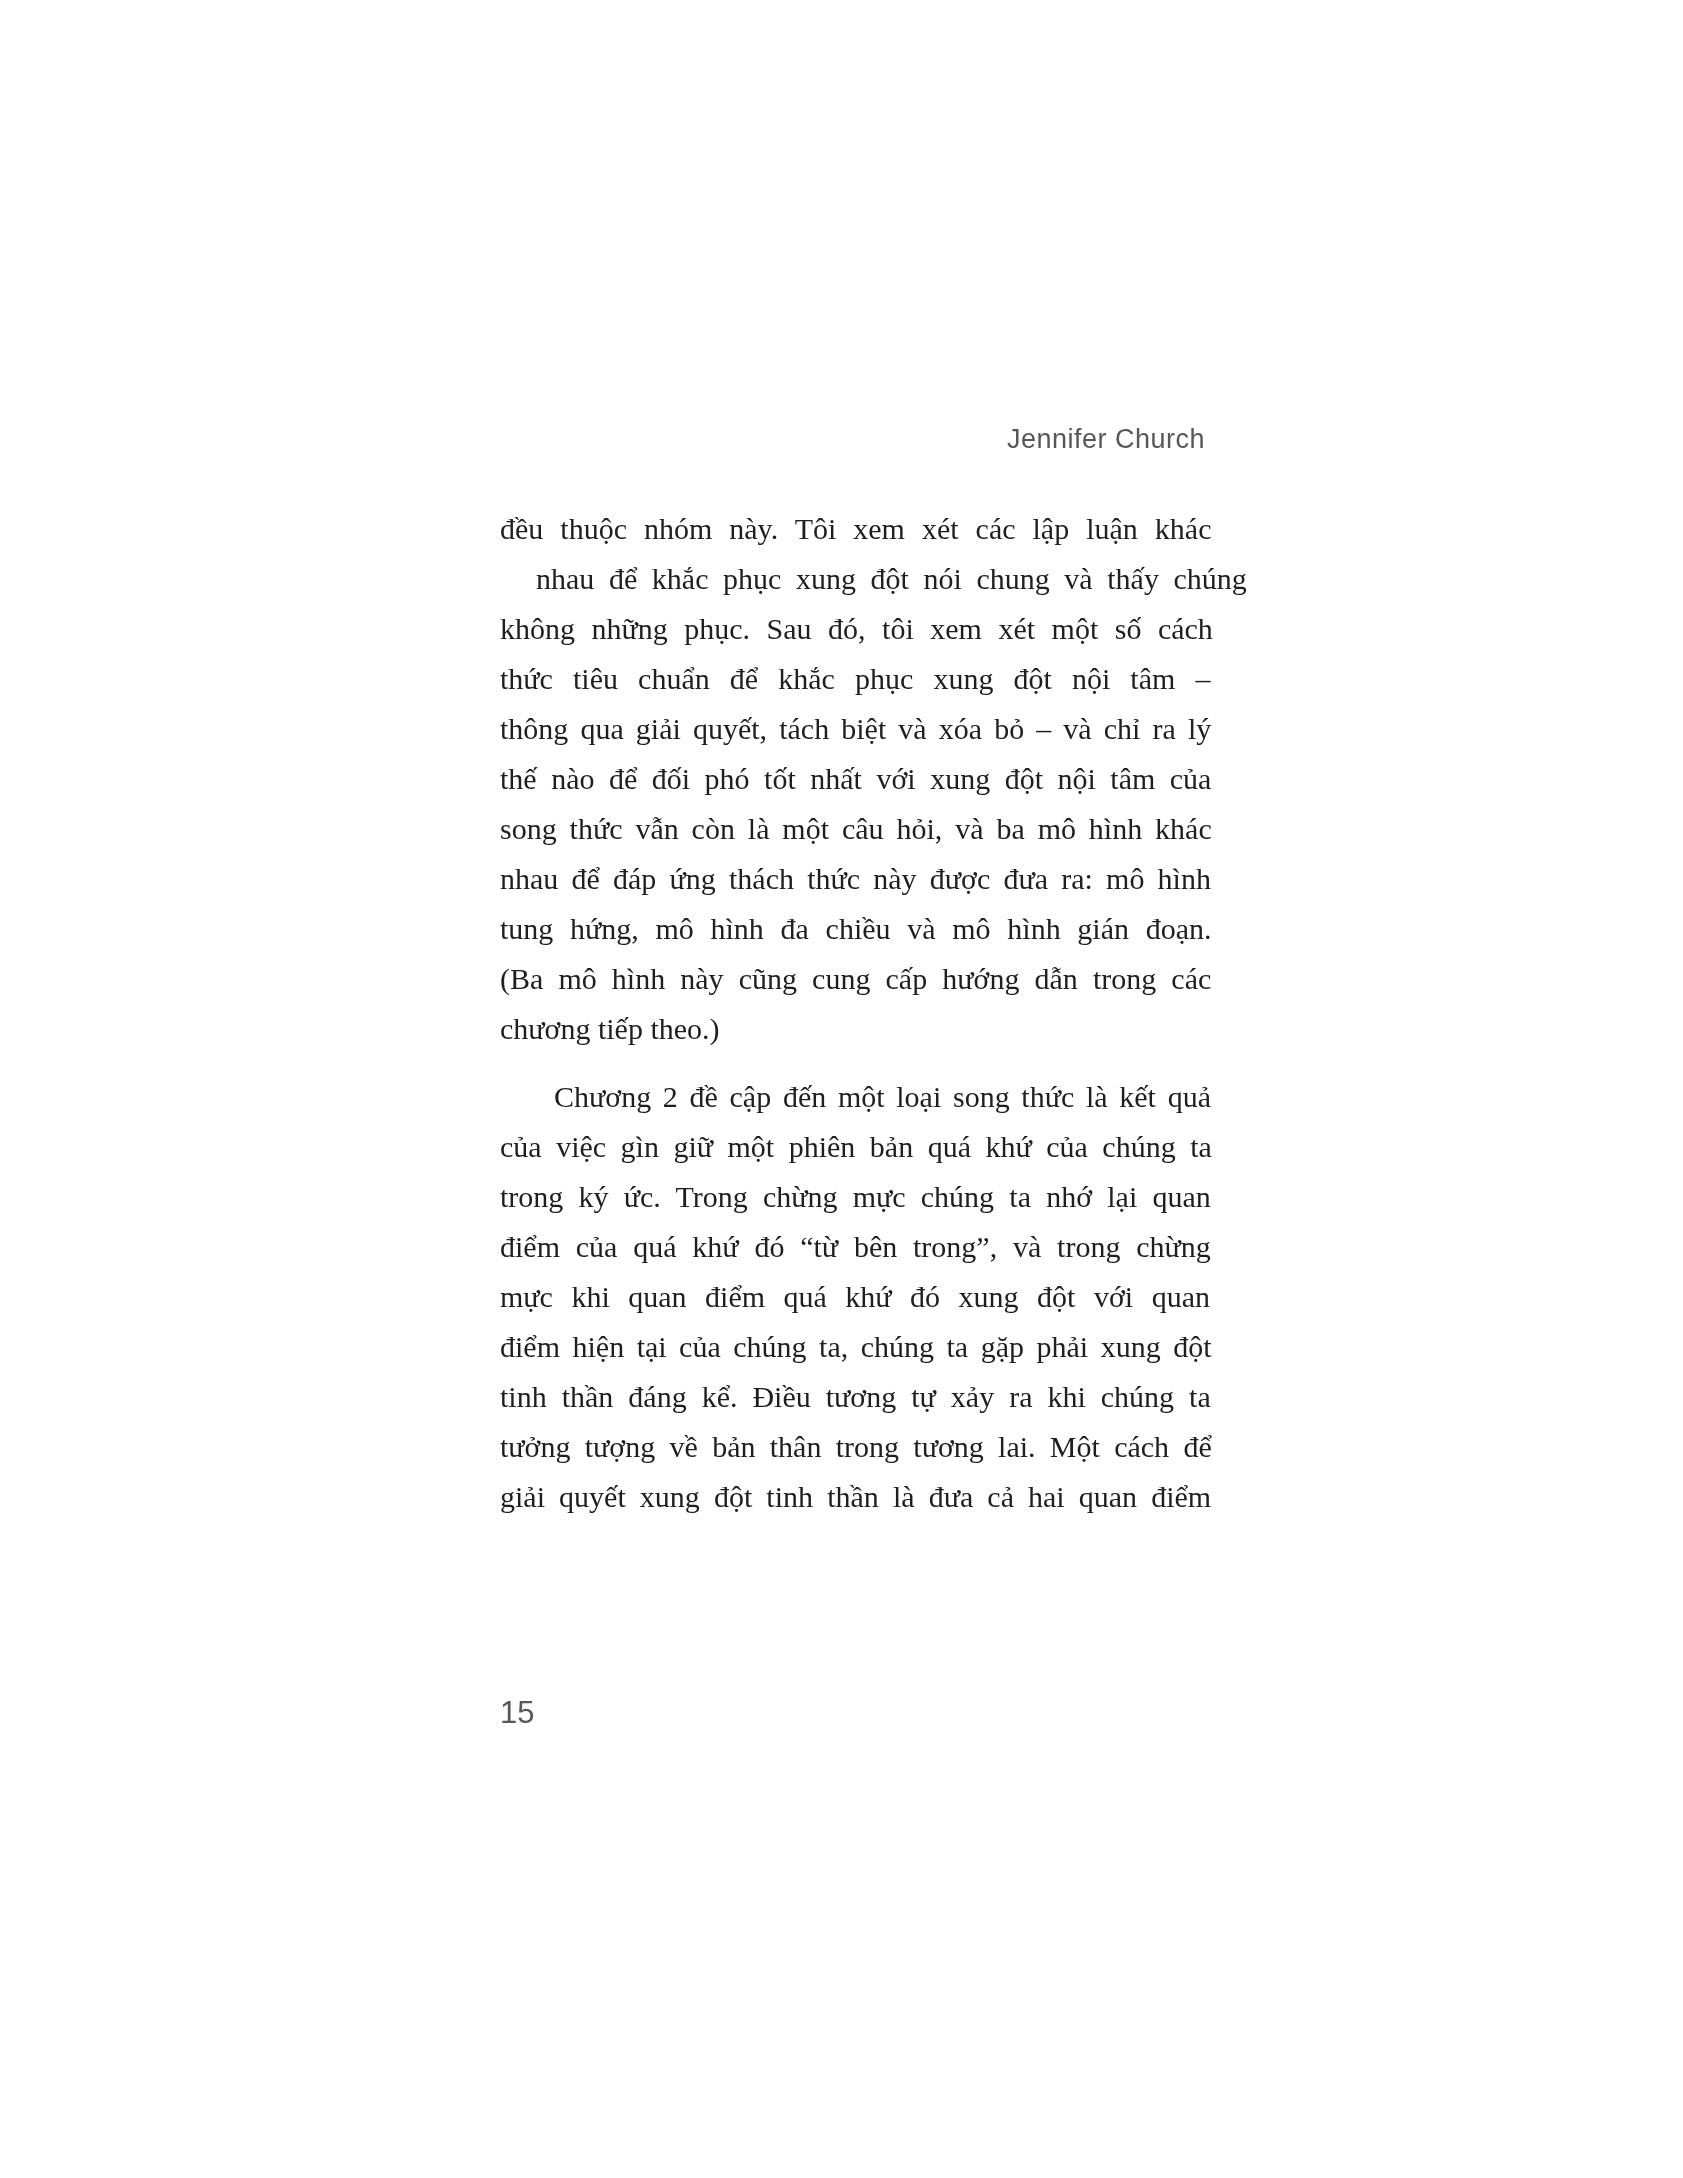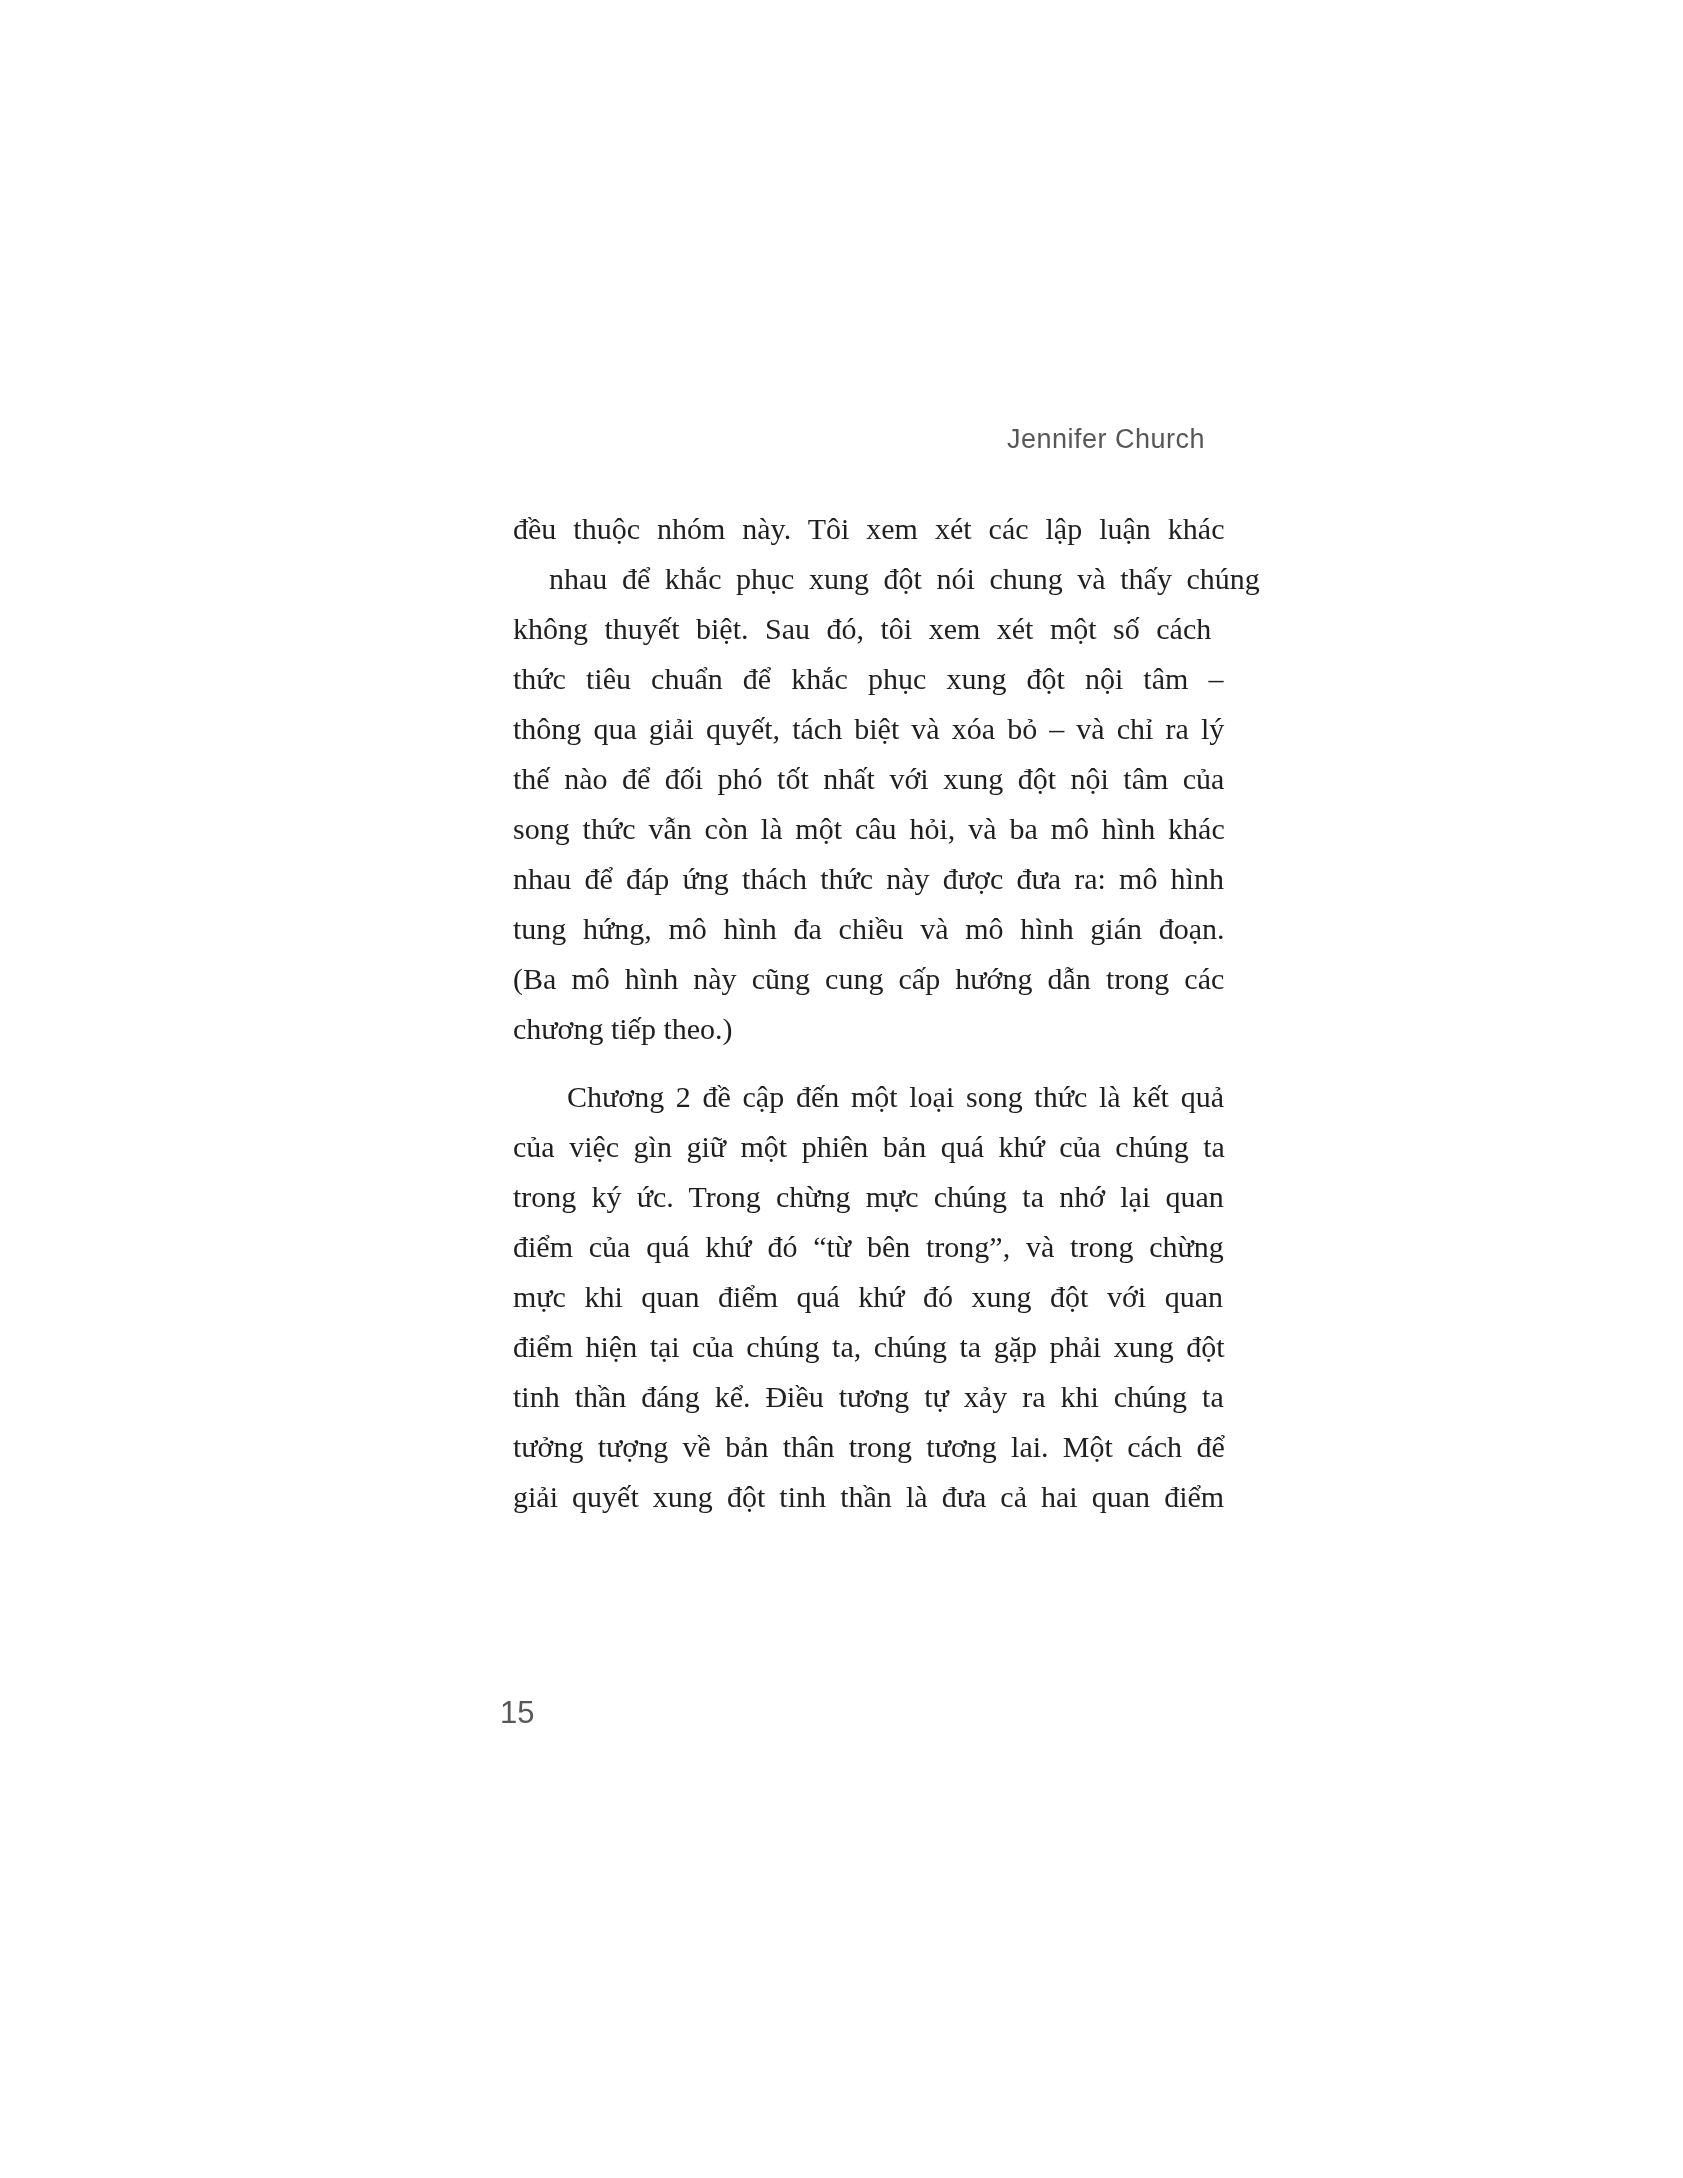--- a/index.html
+++ b/index.html
@@ -23,21 +23,21 @@
     text-align:right;
     font-family:"Liberation Sans", sans-serif;
     font-weight:400;
     font-size:27px;
     line-height:1.1;
     color:var(--muted-text);
     letter-spacing:0.5px;
   }
   .text-block{
     position:absolute;
-    left:513px;
+    left:500px;
     top:504px;
     width:705px;
     font-family:"Liberation Serif", serif;
     font-size:30px;
     line-height:50px;
     color:var(--body-text);
   }
   .para{margin:0;}
   .para+.para{margin-top:18px;}
   .line{
@@ -64,21 +64,21 @@
 
 <div class="page">
 
   <div class="running-head">Jennifer Church</div>
 
   <div class="text-block">
 
     <div class="para">
       <div class="line jline" style="word-spacing: 9.5px;"><span>đều thuộc nhóm này. Tôi xem xét các lập luận khác</span></div>
       <div class="line jline" style="word-spacing: 7.1px; margin-left: 36px;"><span>nhau để khắc phục xung đột nói chung và thấy chúng</span></div>
-      <div class="line jline" style="word-spacing: 9px;"><span>không thuyết biệt. Sau đó, tôi xem xét một số cách</span></div>
+      <div class="line jline" style="word-spacing: 9px;"><span>không những phục. Sau đó, tôi xem xét một số cách</span></div>
       <div class="line jline" style="word-spacing: 12.6px;"><span>thức tiêu chuẩn để khắc phục xung đột nội tâm –</span></div>
       <div class="line jline" style="word-spacing: 4.6px;"><span>thông qua giải quyết, tách biệt và xóa bỏ – và chỉ ra lý</span></div>
       <div class="line jline" style="word-spacing: 7px;"><span>thế nào để đối phó tốt nhất với xung đột nội tâm của</span></div>
       <div class="line jline" style="word-spacing: 5.4px;"><span>song thức vẫn còn là một câu hỏi, và ba mô hình khác</span></div>
       <div class="line jline" style="word-spacing: 5.7px;"><span>nhau để đáp ứng thách thức này được đưa ra: mô hình</span></div>
       <div class="line jline" style="word-spacing: 9.2px;"><span>tung hứng, mô hình đa chiều và mô hình gián đoạn.</span></div>
       <div class="line jline" style="word-spacing: 7.6px;"><span>(Ba mô hình này cũng cung cấp hướng dẫn trong các</span></div>
       <div class="line jline" style="word-spacing: normal;"><span>chương tiếp theo.)</span></div>
     </div>
 

